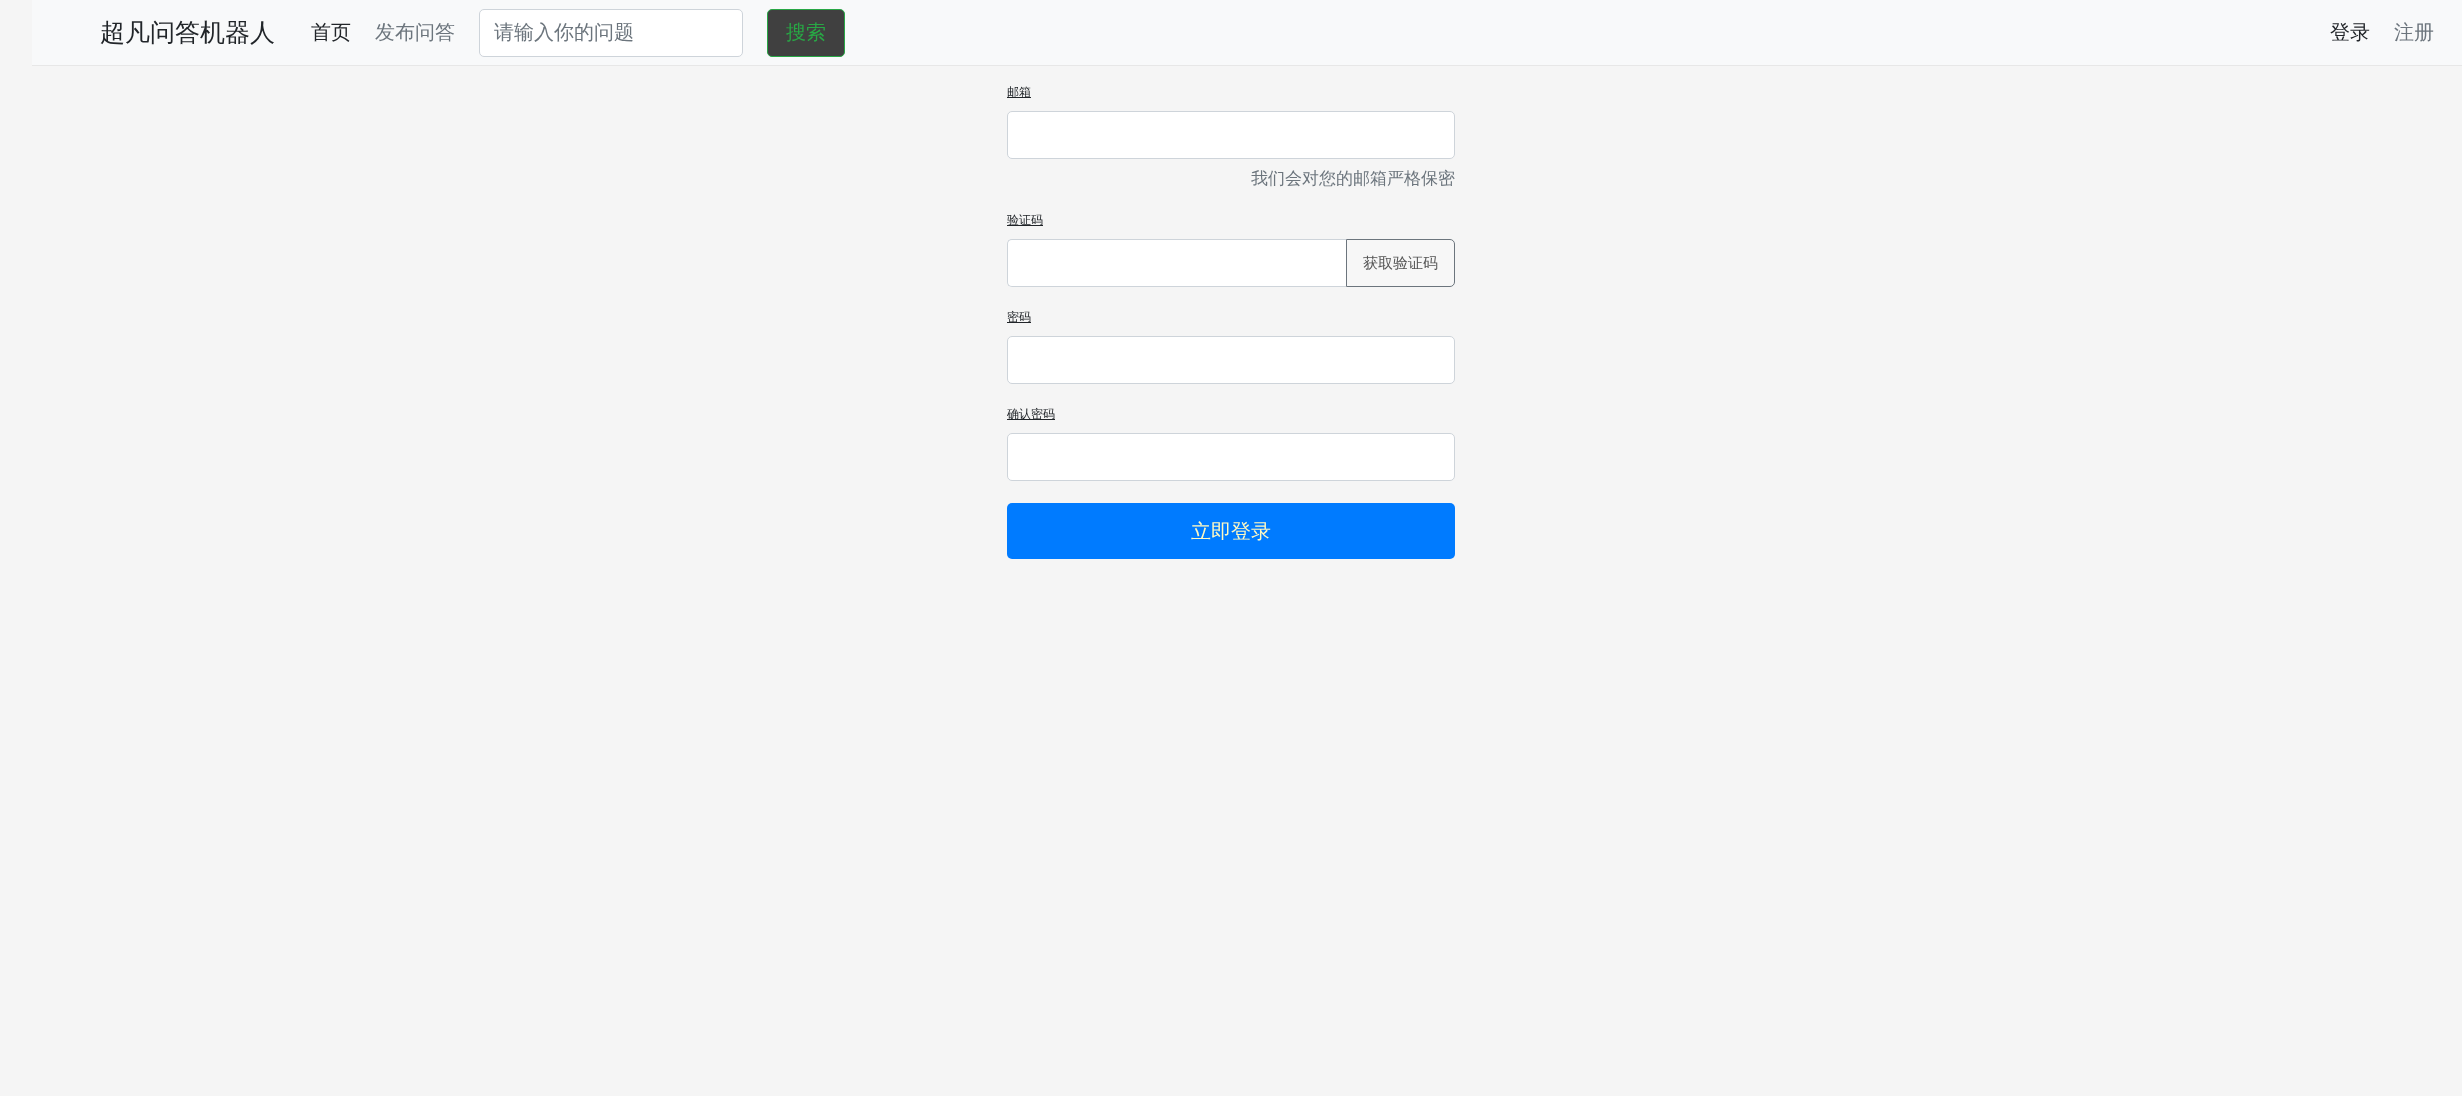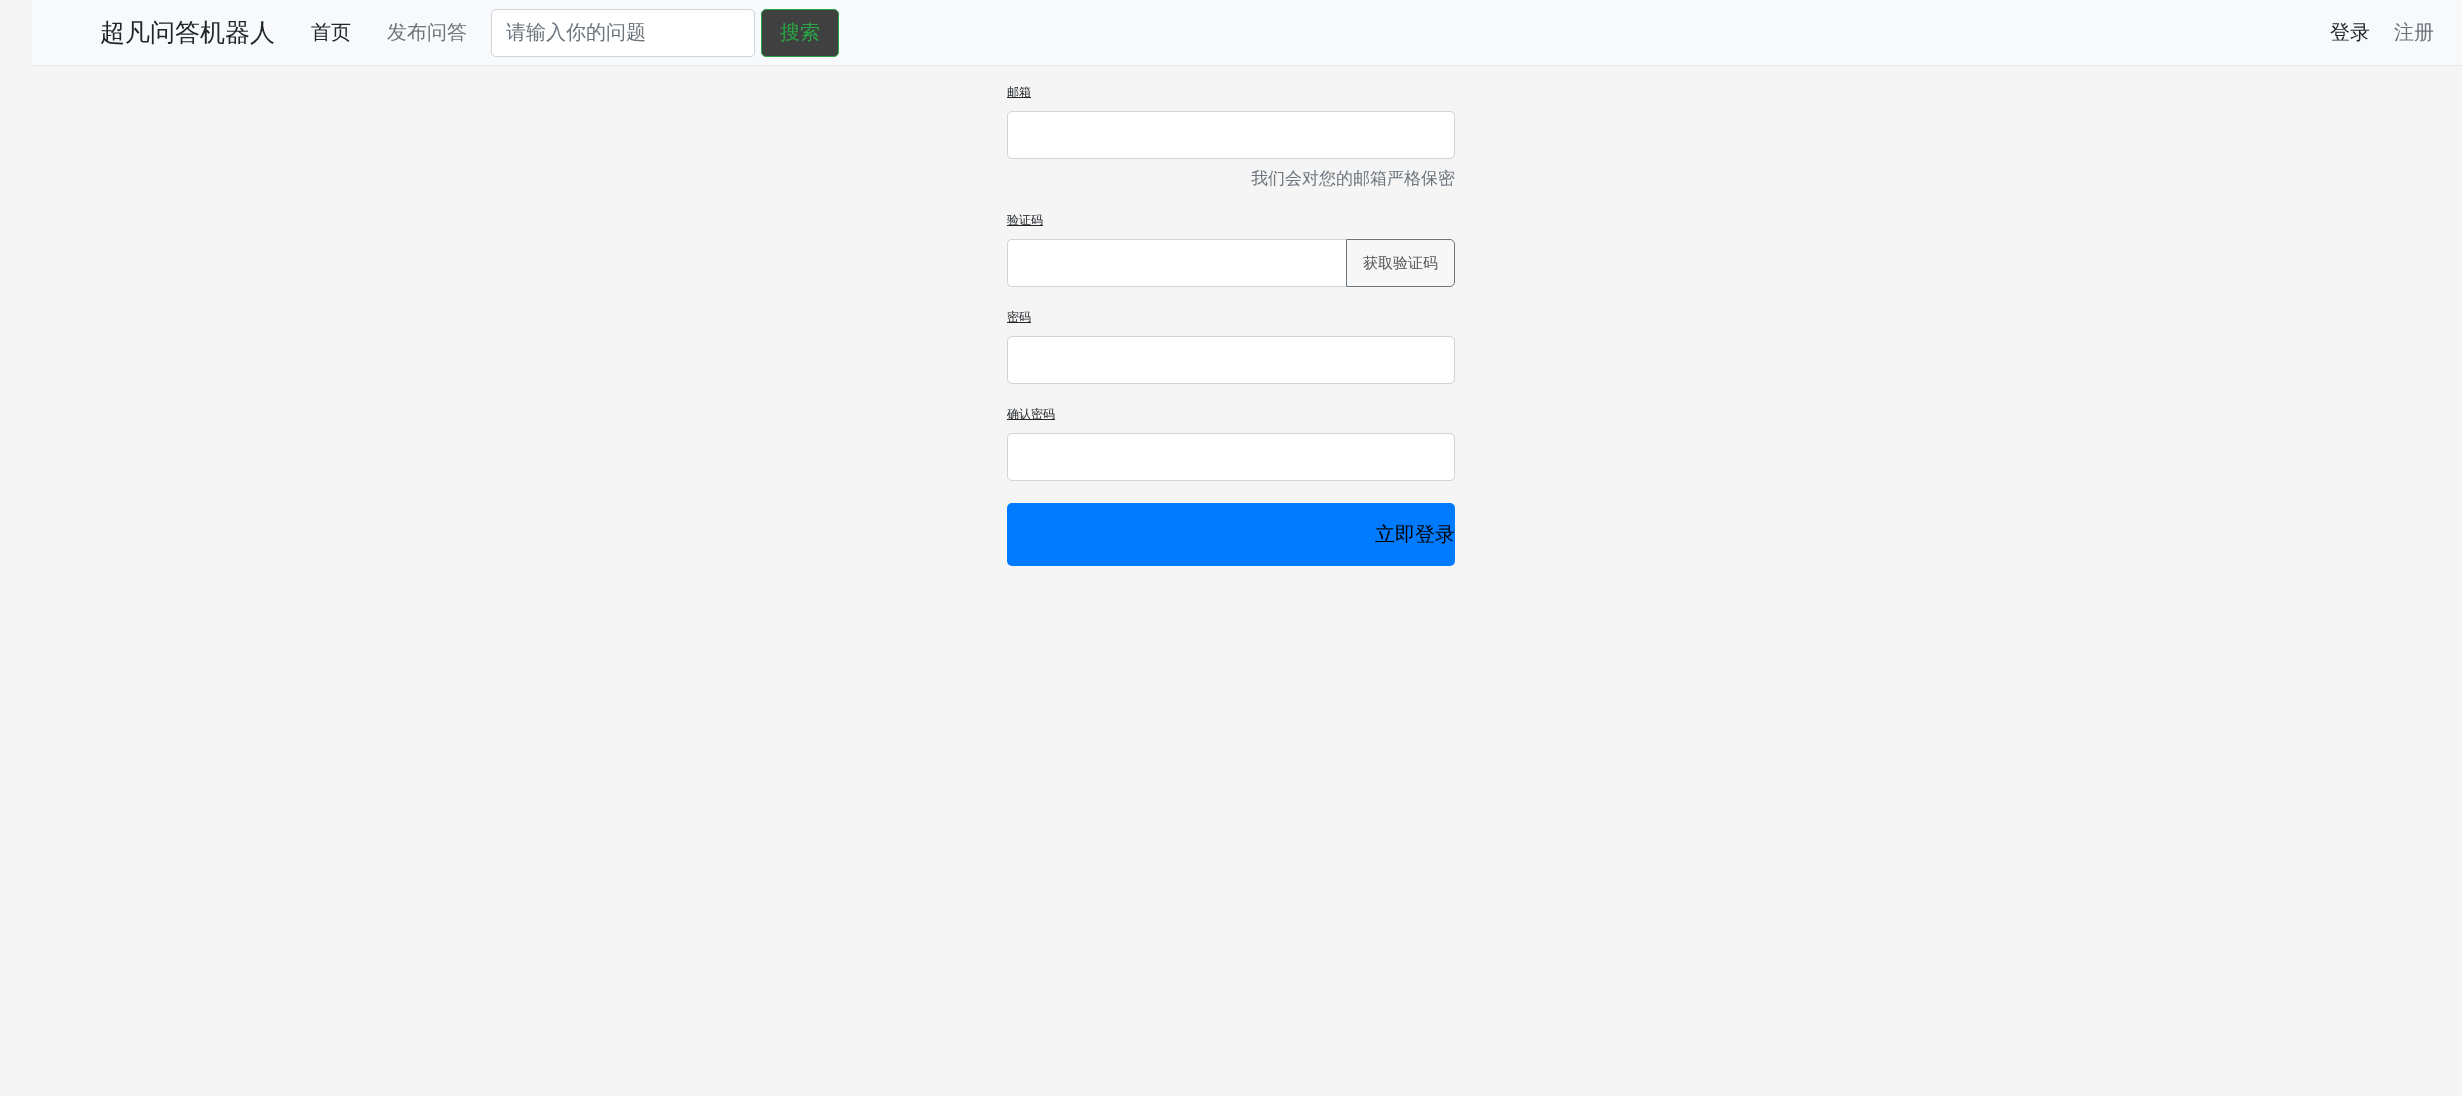--- a/index.html
+++ b/index.html
@@ -29,37 +29,37 @@
     .brand {
       font-size: 25px;
       color: #212529;
       margin-right: 24px;
       padding: 8px 0;
       white-space: nowrap;
     }
     .nav-links {
       display: flex;
       align-items: flex-end;
-      gap: 12px;
+      gap: 0;
     }
     .nav-link {
       font-size: 20px;
       color: #212529;
       padding: 8px 12px;
       text-decoration: none;
       cursor: pointer;
     }
     .nav-link.muted {
       color: #6c757d;
     }
     .search-form {
       display: flex;
       align-items: flex-end;
       margin-left: 12px;
-      gap: 6px;
+      gap: 24px;
     }
     .search-input {
       width: 264px;
       height: 48px;
       padding: 8px 14px;
       font-size: 20px;
       border: 1px solid #ced4da;
       border-radius: 5px;
       background: #fff;
       color: #495057;
@@ -138,28 +138,27 @@
       border: 1px solid #6c757d;
       border-top-right-radius: 5px;
       border-bottom-right-radius: 5px;
       border-top-left-radius: 0;
       border-bottom-left-radius: 0;
       cursor: pointer;
       white-space: nowrap;
     }
     .btn-submit {
       width: 100%;
-      height: 63px;
+      height: 56px;
       background: #007bff;
-      color: #000000;
+      color: #fef9c3;
       font-size: 20px;
       border: none;
       border-radius: 5px;
       cursor: pointer;
-      text-align: right;
     }
   </style>
 </head>
 <body>
 
 <nav class="navbar">
   <div class="navbar-inner">
     <a class="brand">超凡问答机器人</a>
     <div class="nav-links">
       <a class="nav-link">首页</a>

